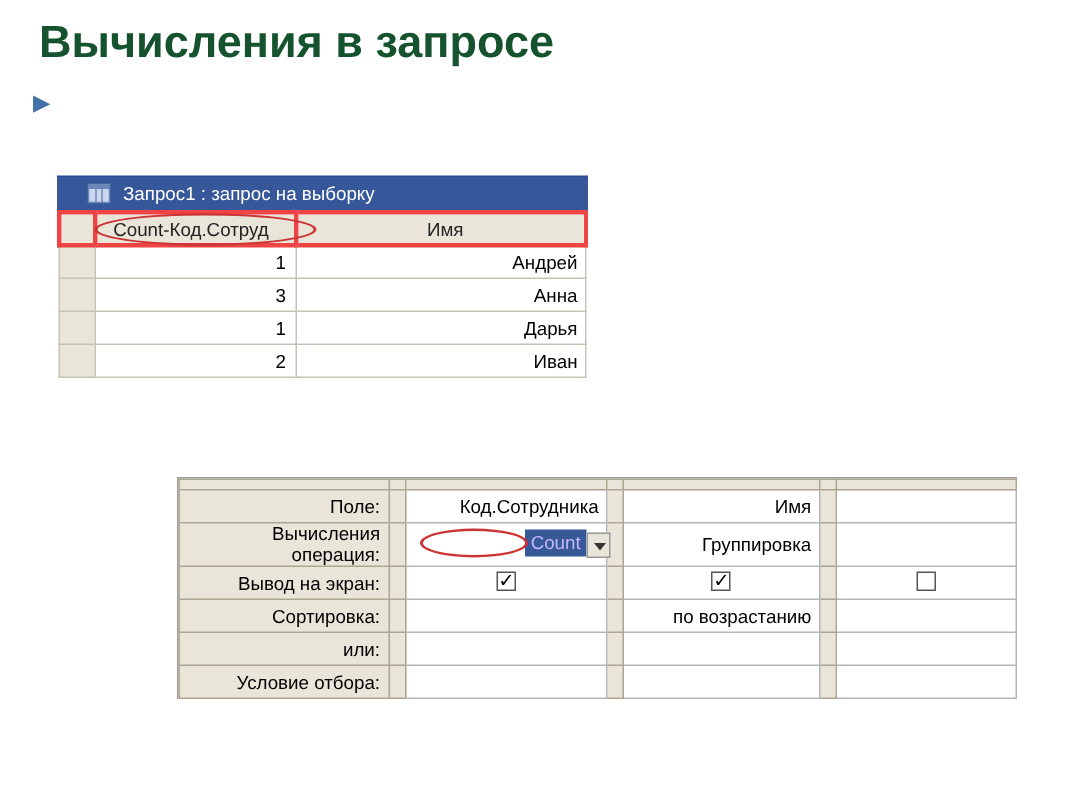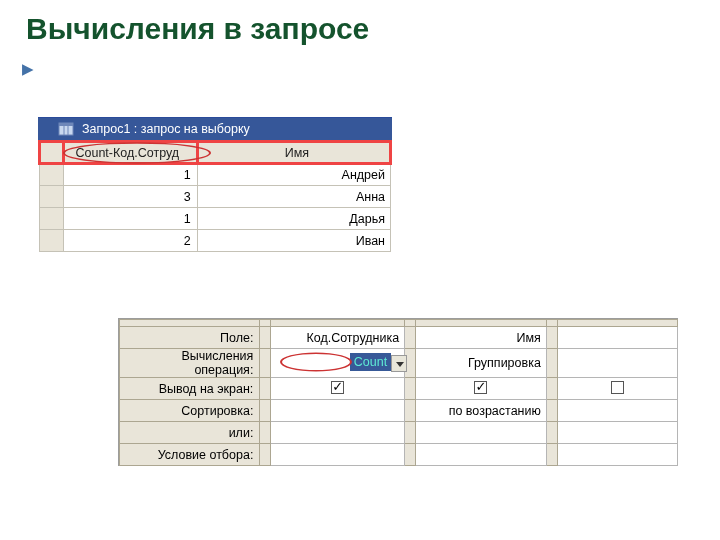--- a/index.html
+++ b/index.html
@@ -120,21 +120,21 @@
     padding-right:6px;
   }
   .design-pane .col {
     width: 140px;
     text-align: right;
   }
   .design-pane .spacer { width: 7px; background:#e9e5d9; border-color:#aca691;}
   .design-pane .header-row td { background:#e9e5d9; border-color:#aca691; height:7px; padding:0; }
   .selected-cell {
     background: #375998 !important;
-    color: #5eead4;
+    color: #c4b5fd;
   }
   .dd-arrow {
     display:inline-block;
     width:16px; height:17px;
     background:#e8e6da;
     border:1px solid #999;
     float:right;
     margin-right:-3px;
     position:relative;
   }

